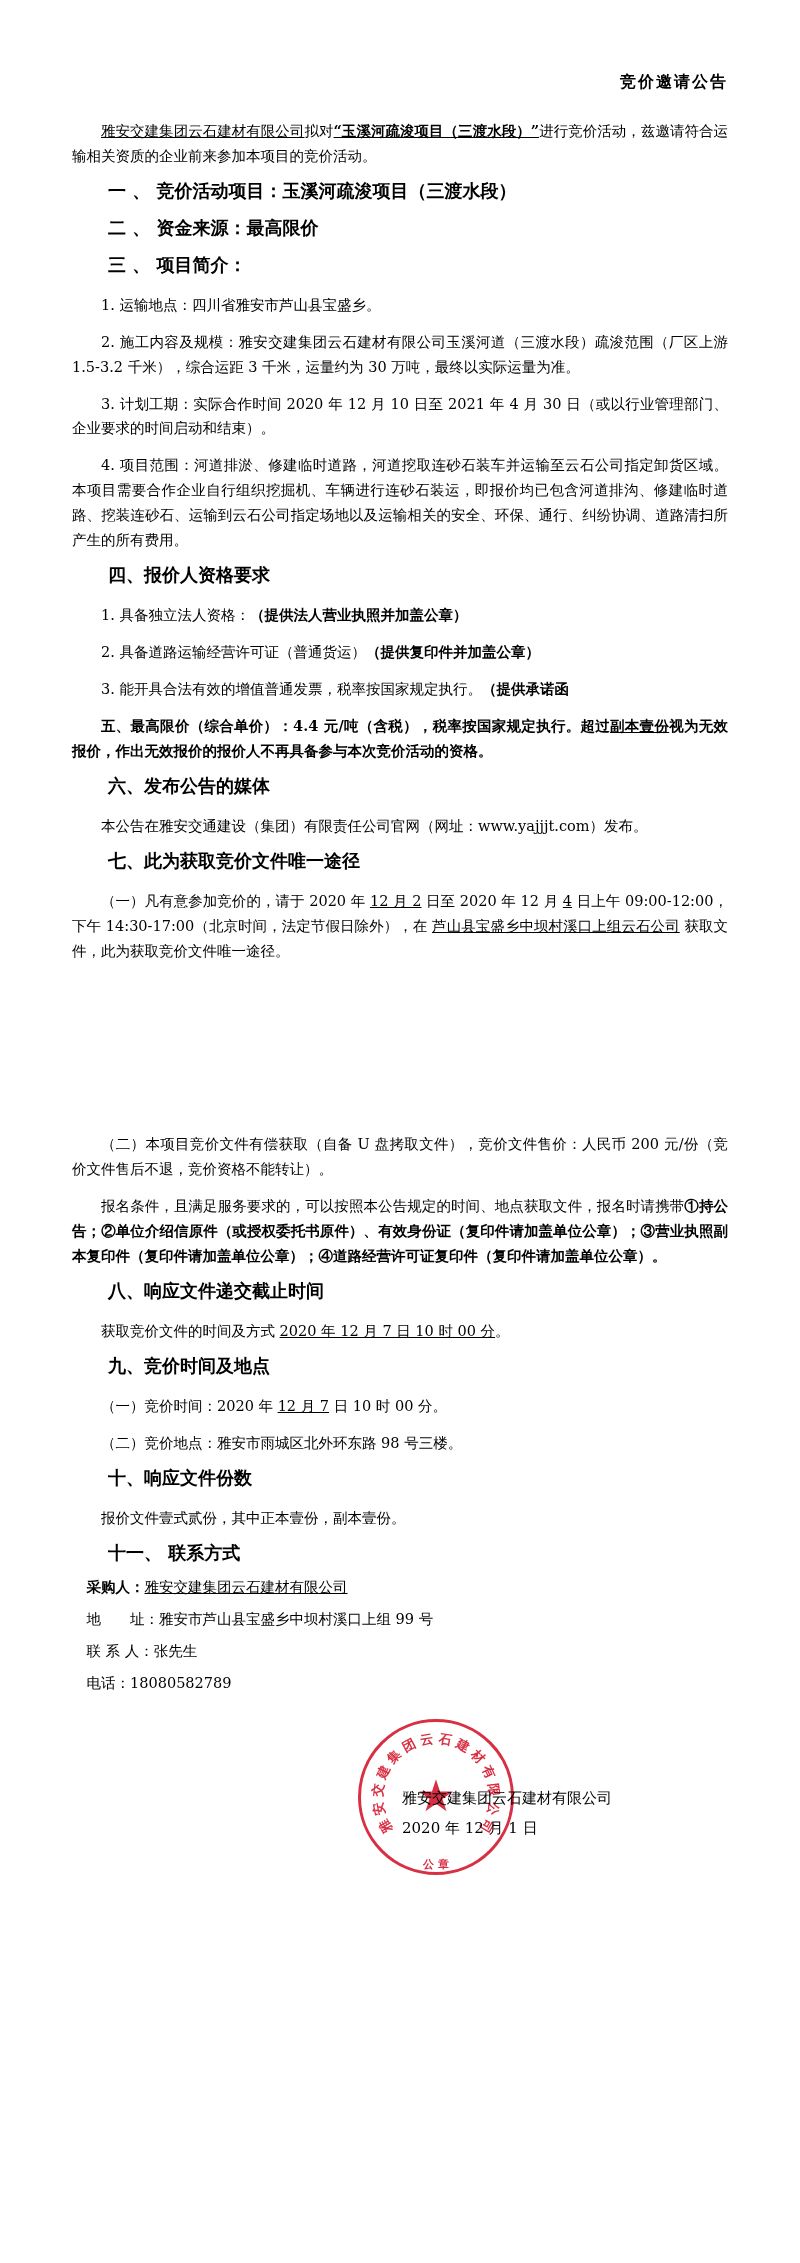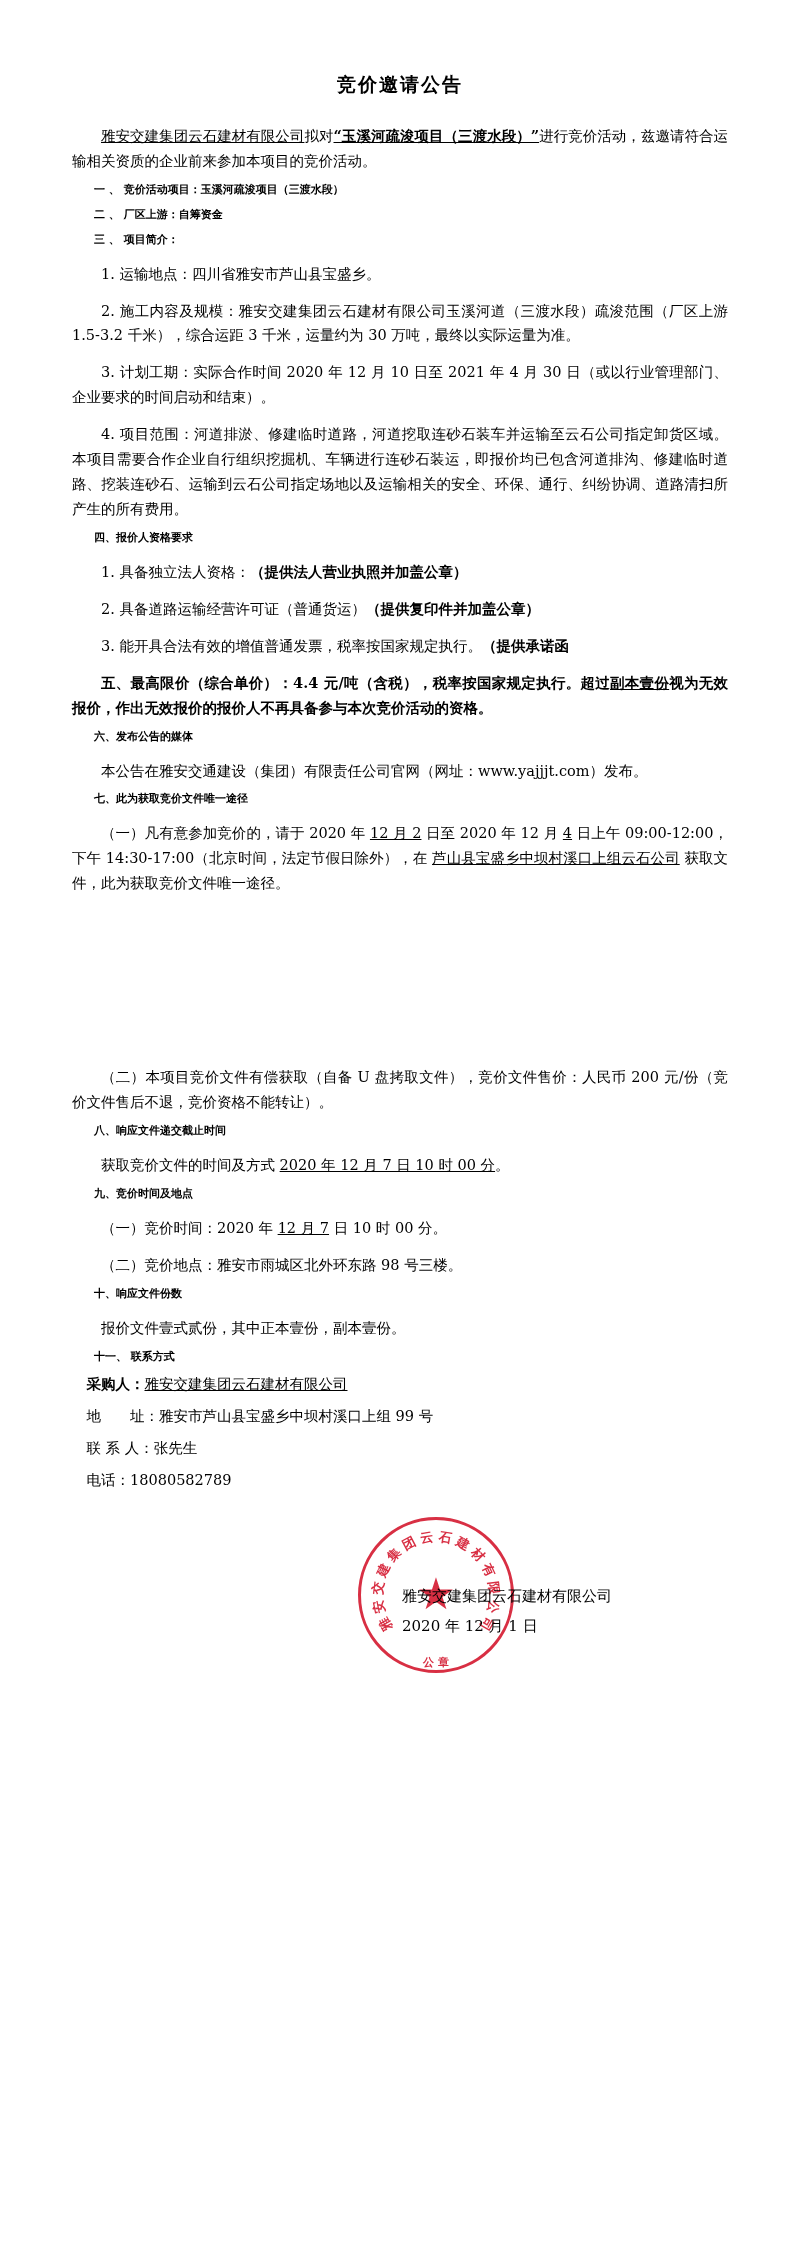--- a/index.html
+++ b/index.html
@@ -15,42 +15,42 @@
     position: relative;
   }
   .page {
     width: 800px;
     min-height: 2263px;
     position: relative;
     box-sizing: border-box;
     padding: 56px 72px 0 72px;
   }
   .doc-title {
-    text-align: center;
-    font-size: 19px;
+    text-align: right;
+    font-size: 16px;
     font-weight: bold;
     letter-spacing: 2px;
     margin: 16px 0 26px 0;
     font-family: "DejaVu Sans", "Liberation Sans", sans-serif;
   }
   p {
     margin: 0 0 7px 0;
     font-size: 14.5px;
     line-height: 1.72;
     text-align: justify;
   }
   .ind2 { text-indent: 2em; margin-top: 12px; }
   .ind1 { text-indent: 1em; }
   .bold { font-weight: bold; }
   .u { text-decoration: underline; }
   .b-u { font-weight: bold; text-decoration: underline; }
   .sec {
     font-weight: bold;
     text-indent: 2em;
-    font-size: 11px;
+    font-size: 18px;
     margin: 4px 0 6px 0;
   }
   .gap-big { height: 150px; }
   .sign-block {
     margin-top: 18px;
     position: relative;
     height: 170px;
   }
   .sign-lines {
     position: absolute;
@@ -115,21 +115,21 @@
 
 <div class="page">
 
   <div class="doc-title">竞价邀请公告</div>
 
   <p class="ind2">
     <span class="u">雅安交建集团云石建材有限公司</span><span>拟对</span><span class="b-u">“玉溪河疏浚项目（三渡水段）”</span><span>进行竞价活动，兹邀请符合运输相关资质的企业前来参加本项目的竞价活动。</span>
   </p>
 
   <p class="sec">一 、 竞价活动项目：玉溪河疏浚项目（三渡水段）</p>
-  <p class="sec">二 、 厂区上游：自筹资金</p>
+  <p class="sec">二 、 资金来源：最高限价</p>
   <p class="sec">三 、 项目简介：</p>
 
   <p class="ind2"><span>1. 运输地点：四川省雅安市芦山县宝盛乡。</span></p>
   <p class="ind2"><span>2. 施工内容及规模：雅安交建集团云石建材有限公司玉溪河道（三渡水段）疏浚范围（厂区上游 1.5-3.2 千米），综合运距 3 千米，运量约为 30 万吨，最终以实际运量为准。</span></p>
   <p class="ind2"><span>3. 计划工期：实际合作时间 2020 年 12 月 10 日至 2021 年 4 月 30 日（或以行业管理部门、企业要求的时间启动和结束）。</span></p>
   <p class="ind2"><span>4. 项目范围：河道排淤、修建临时道路，河道挖取连砂石装车并运输至云石公司指定卸货区域。本项目需要合作企业自行组织挖掘机、车辆进行连砂石装运，即报价均已包含河道排沟、修建临时道路、挖装连砂石、运输到云石公司指定场地以及运输相关的安全、环保、通行、纠纷协调、道路清扫所产生的所有费用。</span></p>
 
   <p class="sec">四、报价人资格要求</p>
 
   <p class="ind2">
@@ -150,20 +150,23 @@
   <p class="ind2">本公告在雅安交通建设（集团）有限责任公司官网（网址：www.yajjjt.com）发布。</p>
 
   <p class="sec">七、此为获取竞价文件唯一途径</p>
   <p class="ind2">
     <span>（一）凡有意参加竞价的，请于 2020 年 </span><span class="u">12 月 2</span><span> 日至 2020 年 12 月 </span><span class="u">4</span><span> 日上午 09:00-12:00，下午 14:30-17:00（北京时间，法定节假日除外），在 </span><span class="u">芦山县宝盛乡中坝村溪口上组云石公司</span><span> 获取文件，此为获取竞价文件唯一途径。</span>
   </p>
 
   <div class="gap-big"></div>
 
   <p class="ind2">（二）本项目竞价文件有偿获取（自备 U 盘拷取文件），竞价文件售价：人民币 200 元/份（竞价文件售后不退，竞价资格不能转让）。</p>
+  <p class="ind2">
+    <span>报名条件，且满足服务要求的，可以按照本公告规定的时间、地点获取文件，报名时请携带</span><span class="bold">①持公告；②单位介绍信原件（或授权委托书原件）、有效身份证（复印件请加盖单位公章）；③营业执照副本复印件（复印件请加盖单位公章）；④道路经营许可证复印件（复印件请加盖单位公章）。</span>
+  </p>
 
   <p class="sec">八、响应文件递交截止时间</p>
   <p class="ind2">
     <span>获取竞价文件的时间及方式 </span><span class="u">2020 年 12 月 7 日 10 时 00 分</span><span>。</span>
   </p>
 
   <p class="sec">九、竞价时间及地点</p>
   <p class="ind2">
     <span>（一）竞价时间：2020 年 </span><span class="u">12 月 7</span><span> 日 10 时 00 分。</span>
   </p>

